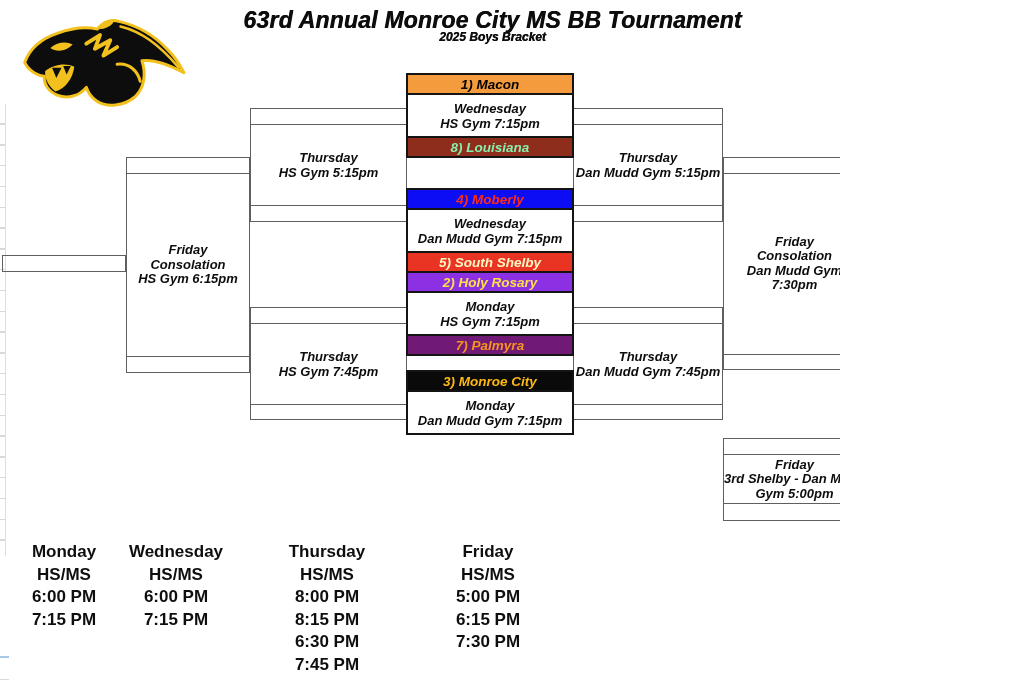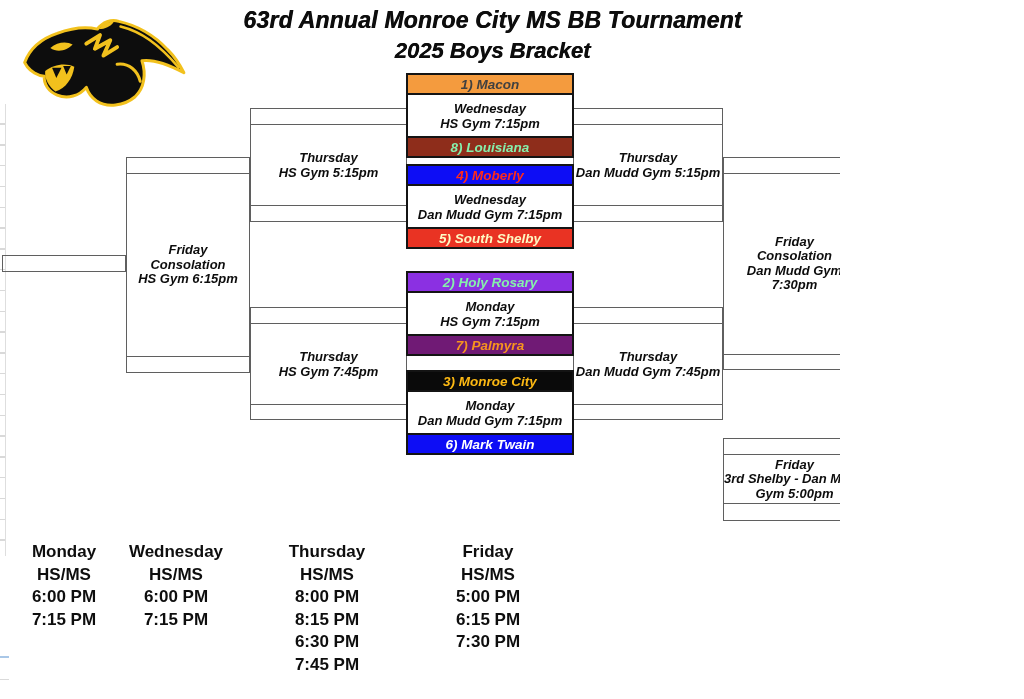--- a/index.html
+++ b/index.html
@@ -1,22 +1,22 @@
 <!DOCTYPE html>
 <html style="--pbody: #0d0d0d; --pgold: #F2C11D;"><head>
 <meta charset="utf-8">
 <style>
   html,body{margin:0;padding:0;background:#ffffff;}
   .wrap{position:relative;width:840px;height:699px;background:#fff;overflow:hidden;
         font-family:"Liberation Sans",sans-serif;color:#0d0d0d;}
   .title{position:absolute;top:7px;left:0;width:985px;text-align:center;
          font-size:23px;font-weight:bold;font-style:italic;letter-spacing:.2px;
          text-shadow:.5px 0 currentColor;}
-  .subtitle{position:absolute;top:38px;left:0;width:985px;text-align:center;
-         font-size:22px;font-weight:bold;font-style:italic;text-shadow:.4px 0 currentColor;}
+  .subtitle{position:absolute;top:30px;left:0;width:985px;text-align:center;
+         font-size:12px;font-weight:bold;font-style:italic;text-shadow:.4px 0 currentColor;}
   
   .bx{position:absolute;border:1.5px solid #5f5f5f;box-sizing:border-box;background:transparent;}
   .slot{position:absolute;left:0;width:100%;height:0;border-top:1.5px solid #5f5f5f;}
   .btxt{position:absolute;left:0;right:0;top:50%;transform:translateY(-50%);
         text-align:center;font-weight:bold;font-style:italic;font-size:13px;line-height:15px;}
   .btxt3{line-height:14.5px;}
   
   .block{position:absolute;left:406px;width:168px;box-sizing:border-box;
          border:2px solid #141414;background:#fff;}
   .bar{height:18px;display:flex;align-items:center;justify-content:center;
@@ -136,53 +136,52 @@
     <div class="slot" style="top:64px"></div>
     <div class="btxt btxt3">
       <div>Friday</div>
       <div>3rd Shelby - Dan Mudd</div>
       <div>Gym 5:00pm</div>
     </div>
   </div>
   <div class="bx" style="left:866px;top:472px;width:124px;height:15px"></div>
 
   <div class="block" style="top:73px">
-    <div class="bar top" style="background: rgb(244, 155, 62); color: #404040;">1) Macon</div>
+    <div class="bar top" style="background: rgb(244, 155, 62); color: #000000;">1) Macon</div>
     <div class="game">
       <div>Wednesday</div>
         <div>HS Gym 7:15pm</div>
     </div>
     <div class="bar bot" style="background: rgb(142, 45, 27); color: #86efac;">8) Louisiana</div>
   </div>
 
-  <div class="block" style="top:164px">
+  <div class="block" style="top:188px">
     <div class="bar top" style="background: rgb(13, 13, 245); color: rgb(255, 43, 26);">4) Moberly</div>
     <div class="game">
       <div>Wednesday</div>
         <div>Dan Mudd Gym 7:15pm</div>
     </div>
     <div class="bar bot" style="background: rgb(233, 51, 35); color: #fef9c3;">5) South Shelby</div>
   </div>
 
   <div class="block" style="top:271px">
-    <div class="bar top" style="background: rgb(139, 48, 226); color: #86efac;">2) Holy Rosary</div>
+    <div class="bar top" style="background: rgb(139, 48, 226); color: #fde047;">2) Holy Rosary</div>
     <div class="game">
       <div>Monday</div>
         <div>HS Gym 7:15pm</div>
     </div>
     <div class="bar bot" style="background: #701a75; color: rgb(247, 148, 30);">7) Palmyra</div>
   </div>
 
   <div class="block" style="top:370px">
     <div class="bar top" style="background: rgb(10, 10, 10); color: rgb(253, 185, 19);">3) Monroe City</div>
     <div class="game">
       <div>Monday</div>
         <div>Dan Mudd Gym 7:15pm</div>
     </div>
-    <div class="bar bot" style="background: rgb(13, 13, 245); color: rgb(255, 255, 255);">6) Mark Twain</div>
   </div>
 
   <div class="sched-col" style="left:14px;width:100px">
     <div>Monday</div>
       <div>HS/MS</div>
     <div>6:00 PM</div>
       <div>7:15 PM</div>
   </div>
   <div class="sched-col" style="left:116px;width:120px">
     <div>Wednesday</div>

